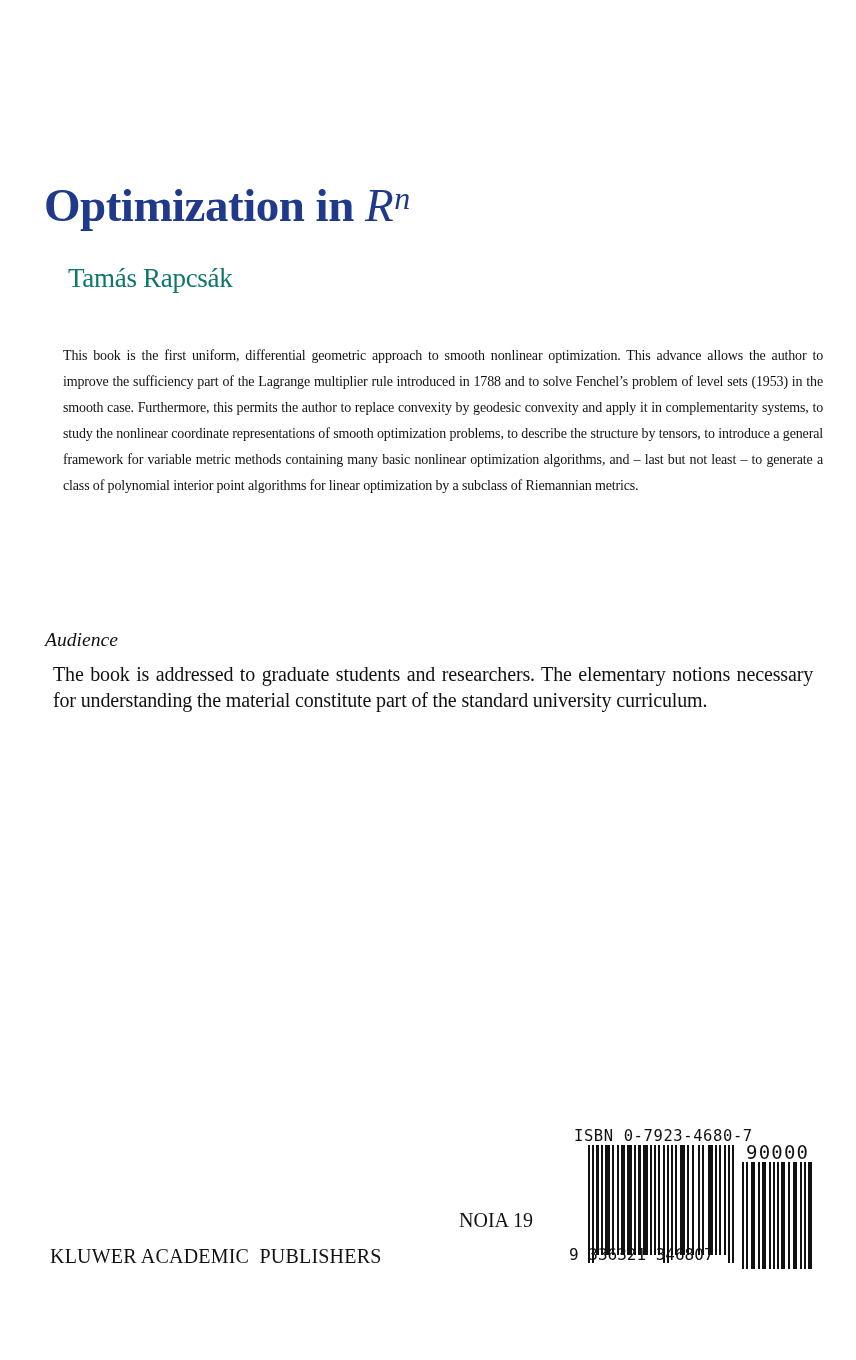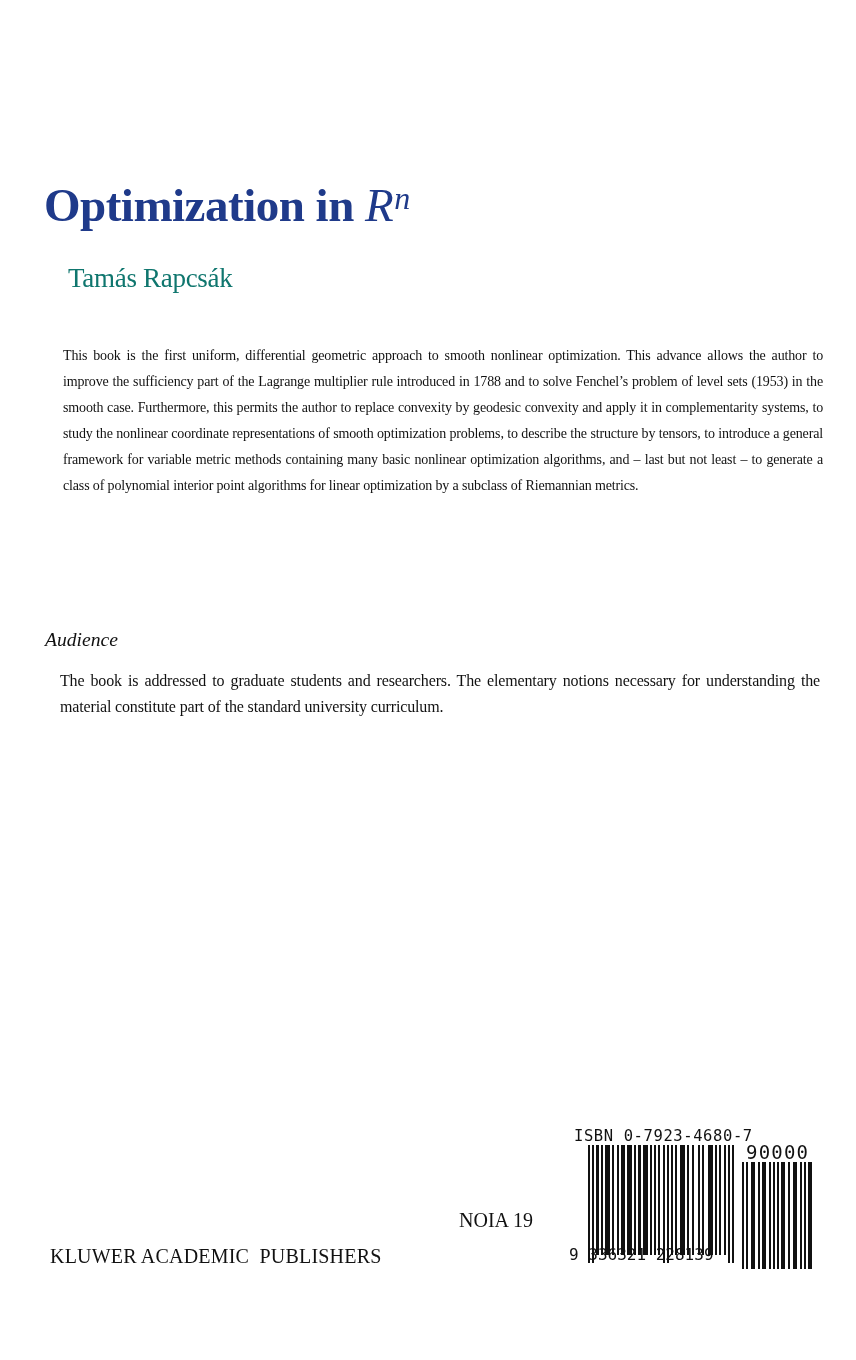--- a/index.html
+++ b/index.html
@@ -66,24 +66,24 @@
       top: 627px;
       font-style: italic;
       font-size: 19.6px;
       line-height: 26px;
     }
     .audience-text {
       position: absolute;
       left: 45px;
       top: 653px;
       width: 760px;
-      font-size: 16px;
+      font-size: 20px;
       line-height: 26px;
       text-align: justify;
-      margin: 15px;
+      margin: 8px;
       letter-spacing: -0.15px;
     }
     .publisher {
       position: absolute;
       left: 50px;
       top: 1244px;
       font-size: 20px;
       line-height: 24px;
       letter-spacing: 0.2px;
     }
@@ -201,16 +201,16 @@
     <rect x="209" y="37" width="2" height="107"></rect>
     <rect x="213" y="37" width="4" height="107"></rect>
     <rect x="220" y="37" width="2" height="107"></rect>
     <rect x="225" y="37" width="4" height="107"></rect>
     <rect x="232" y="37" width="2" height="107"></rect>
     <rect x="236" y="37" width="2" height="107"></rect>
     <rect x="240" y="37" width="4" height="107"></rect>
   </g>
 </svg>
 
-<div class="ean-digits"><span>9</span> <span>336321</span> <span>228139</span></div>
+<div class="ean-digits"><span>9</span> <span>336321</span> <span>346807</span></div>
 
 <div class="publisher" style="white-space: pre;">KLUWER ACADEMIC  PUBLISHERS</div>
 <div class="series">NOIA 19</div>
 
 </body></html>

